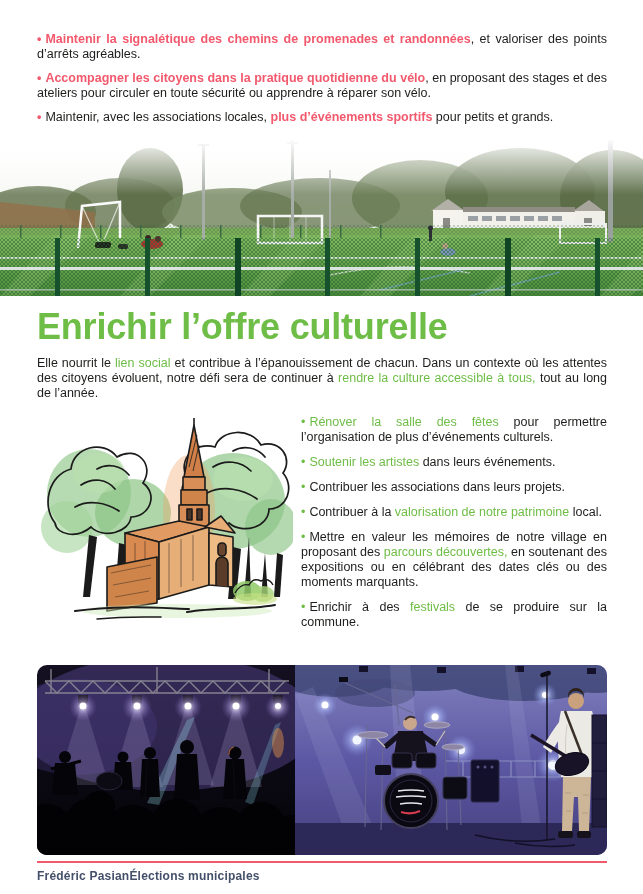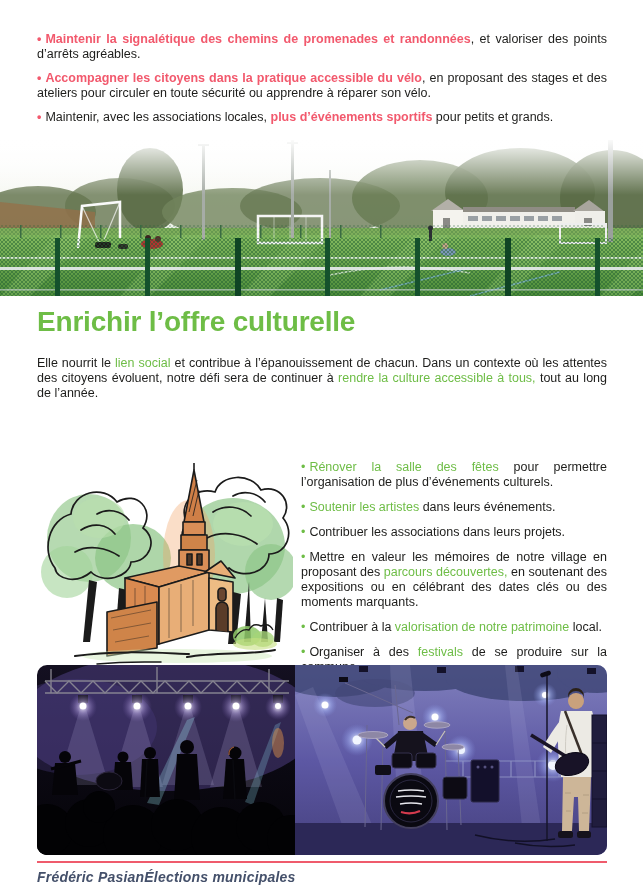--- a/index.html
+++ b/index.html
@@ -9,55 +9,55 @@
 
   
   .bullets{position:absolute;left:37px;width:570px;}
   .item{margin:0 0 9px 0;font-size:12.5px;line-height:15px;text-align:justify;}
   .dot{font-weight:bold;margin-right:4px;}
   .sport .dot,.sport .hl{color:var(--pink);font-weight:bold;}
   .culture .dot,.culture .hl{color:var(--green);font-weight:normal;}
 
   .sport-bullets{top:32px;}
 
-  .heading{position:absolute;top:306px;left:37px;margin:0;font-size:28px;font-weight:bold;
+  .heading{position:absolute;top:306px;left:37px;margin:0;font-size:36px;font-weight:bold;
            color:var(--green);letter-spacing:-0.2px;}
 
   .intro{position:absolute;top:356px;left:37px;width:570px;}
   .intro .item{margin-bottom:8px;}
 
-  .columns{position:absolute;top:460px;left:37px;width:570px;display:flex;}
+  .columns{position:absolute;top:415px;left:37px;width:570px;display:flex;}
   .illu{flex:0 0 256px;margin:0;padding:0;}
   .culture-bullets{flex:1;padding-left:8px;}
   .culture-bullets .item{margin-bottom:10px;}
 
   
   figure{margin:0;padding:0;}
   .hero{position:absolute;top:140px;left:0;width:643px;height:156px;}
   .hero svg,.concert svg,.illu svg{display:block;}
   .concert{position:absolute;top:665px;left:37px;width:570px;height:190px;
            border-radius:10px;overflow:hidden;display:flex;}
   .concert .half-left{width:258px;height:190px;}
   .concert .half-right{width:312px;height:190px;}
 
   
   .footer-line{position:absolute;top:861px;left:37px;width:570px;height:2px;background:#ef5b6c;}
   .footer{position:absolute;top:869px;left:37px;width:570px;display:flex;
-          font-size:14px;font-weight:bold;color:var(--footer);letter-spacing:0.2px;font-style:italic;}
+          font-size:12px;font-weight:bold;color:var(--footer);letter-spacing:0.2px;}
   .footer .mid{flex:1;text-align:center;font-weight:normal;}
   .footer .right{text-align:right;}
 </style>
 </head>
 <body>
 
 <div class="page">
 
   <section class="bullets sport sport-bullets">
     <p class="item"><span class="dot">•</span><span><span class="hl">Maintenir la signalétique des chemins de promenades et randonnées</span><span>, et valoriser des points d’arrêts agréables.</span></span></p>
-    <p class="item"><span class="dot">•</span><span><span class="hl">Accompagner les citoyens dans la pratique accessible du vélo</span><span>, en proposant des stages et des ateliers pour circuler en toute sécurité ou apprendre à réparer son vélo.</span></span></p>
+    <p class="item"><span class="dot">•</span><span><span class="hl">Accompagner les citoyens dans la pratique quotidienne du vélo</span><span>, en proposant des stages et des ateliers pour circuler en toute sécurité ou apprendre à réparer son vélo.</span></span></p>
     <p class="item"><span class="dot">•</span><span><span>Maintenir, avec les associations locales, </span><span class="hl">plus d’événements sportifs</span><span> pour petits et grands.</span></span></p>
   </section>
 
   <figure class="hero">
     <svg width="643" height="156" viewBox="0 0 643 156" preserveAspectRatio="none">
       <defs>
         <linearGradient id="skyg" x1="0" y1="0" x2="0" y2="1">
           <stop offset="0" stop-color="#ffffff"></stop>
             <stop offset="1" stop-color="#eef1e7"></stop>
         </linearGradient>
@@ -251,23 +251,23 @@
           <path d="M60,204 C90,201 110,202 124,202" stroke-width="1.5"></path>
           <path d="M150,197 C180,192 212,195 238,190" stroke-width="2"></path>
         </g>
       </svg>
     </figure>
 
     <section class="culture-bullets bullets culture" style="position:static;width:auto;">
       <p class="item"><span class="dot">•</span><span><span class="hl">Rénover la salle des fêtes</span><span> pour permettre l’organisation de plus d’événements culturels.</span></span></p>
       <p class="item"><span class="dot">•</span><span><span class="hl">Soutenir les artistes</span><span> dans leurs événements.</span></span></p>
       <p class="item"><span class="dot">•</span><span><span>Contribuer les associations dans leurs projets.</span></span></p>
+      <p class="item"><span class="dot">•</span><span><span>Contribuer à la </span><span class="hl">valorisation de notre patrimoine</span><span> local.</span></span></p>
       <p class="item"><span class="dot">•</span><span><span>Mettre en valeur les mémoires de notre village en proposant des </span><span class="hl">parcours découvertes,</span><span> en soutenant des expositions ou en célébrant des dates clés ou des moments marquants.</span></span></p>
-      <p class="item"><span class="dot">•</span><span><span>Contribuer à la </span><span class="hl">valorisation de notre patrimoine</span><span> local.</span></span></p>
-      <p class="item"><span class="dot">•</span><span><span>Organiser à des </span><span class="hl">festivals</span><span> de se produire sur la commune.</span></span></p>
+      <p class="item"><span class="dot">•</span><span><span>Enrichir à des </span><span class="hl">festivals</span><span> de se produire sur la commune.</span></span></p>
     </section>
   </div>
 
   <figure class="concert">
     <svg class="half-left" width="258" height="190" viewBox="0 0 258 190" preserveAspectRatio="none">
       <defs>
         <linearGradient id="cbg" x1="0" y1="0" x2="0" y2="1">
           <stop offset="0" stop-color="#141021"></stop>
             <stop offset="0.5" stop-color="#0b0913"></stop>
             <stop offset="1" stop-color="#050408"></stop>

